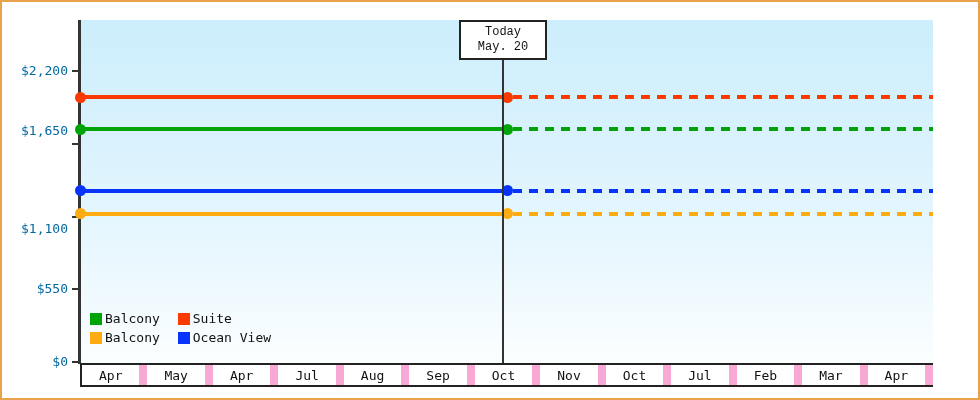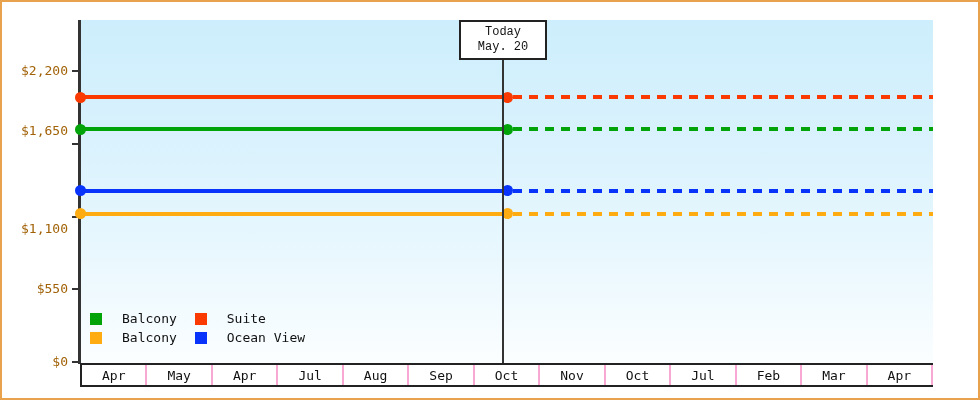--- a/index.html
+++ b/index.html
@@ -59,21 +59,21 @@
     height: 2px;
     background: #333333;
   }
 
   .y-tick-label {
     position: absolute;
     right: 914px;          
     text-align: right;
     font-size: 13px;
     line-height: 13px;
-    color: #a16207;
+    color: #0369a1;
     white-space: nowrap;
   }
 
   
   .series-solid {
     position: absolute;
     height: 4px;
     border-radius: 0;
   }
   .series-dashed {
@@ -133,41 +133,40 @@
   .legend-swatch {
     width: 12px;
     height: 12px;
     margin-right: 3px;
     flex: none;
   }
   .legend-label {
     font-size: 13px;
     line-height: 13px;
     color: #111111;
-    margin-left: 17px;
   }
 
   
   #x-axis {
     position: absolute;
     left: 78px;
     top: 361px;
     width: 853px;
     height: 24px;
     display: flex;
     box-sizing: border-box;
     border-top: 2px solid #222222;
     border-bottom: 2px solid #222222;
     border-left: 2px solid #222222;
     background: #ffffff;
   }
   .x-cell {
     flex: 1 1 0;
     box-sizing: border-box;
-    border-right: 2px solid #f9a8d4;
+    border-right: 8px solid #f9a8d4;
     display: flex;
     align-items: center;
     justify-content: center;
     font-size: 13px;
     line-height: 13px;
     color: #111111;
   }
 </style>
 </head>
 <body>

